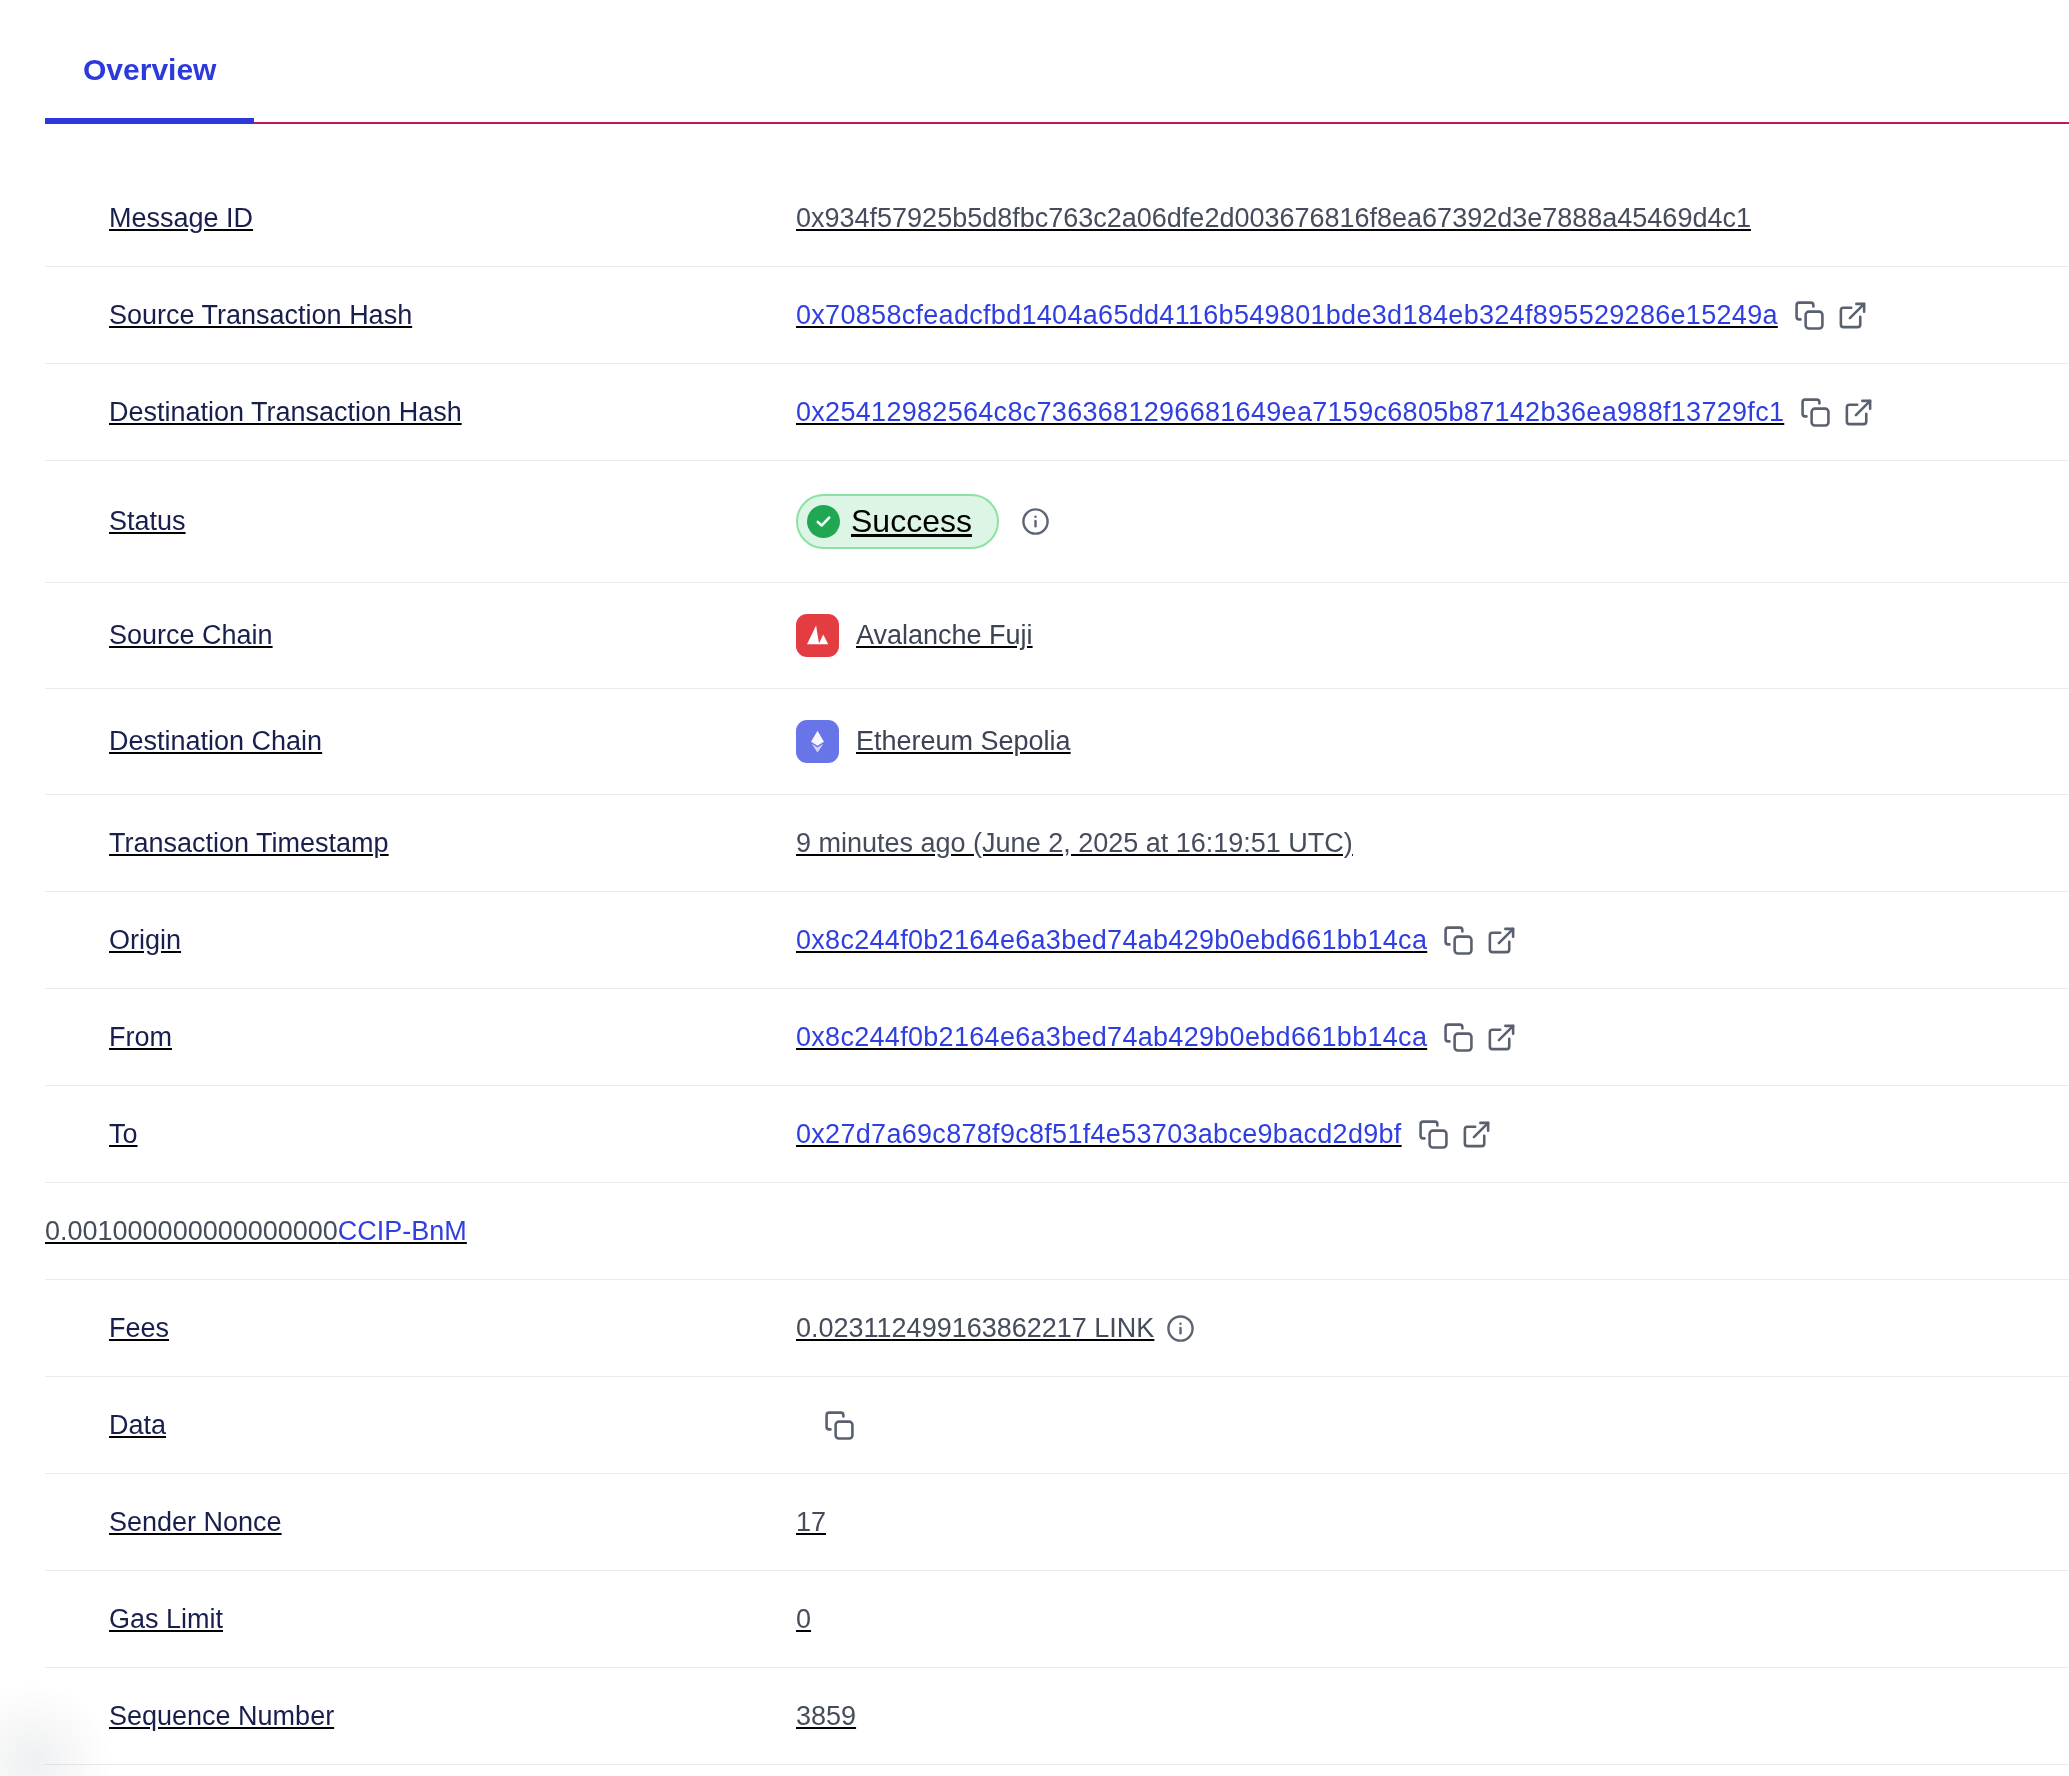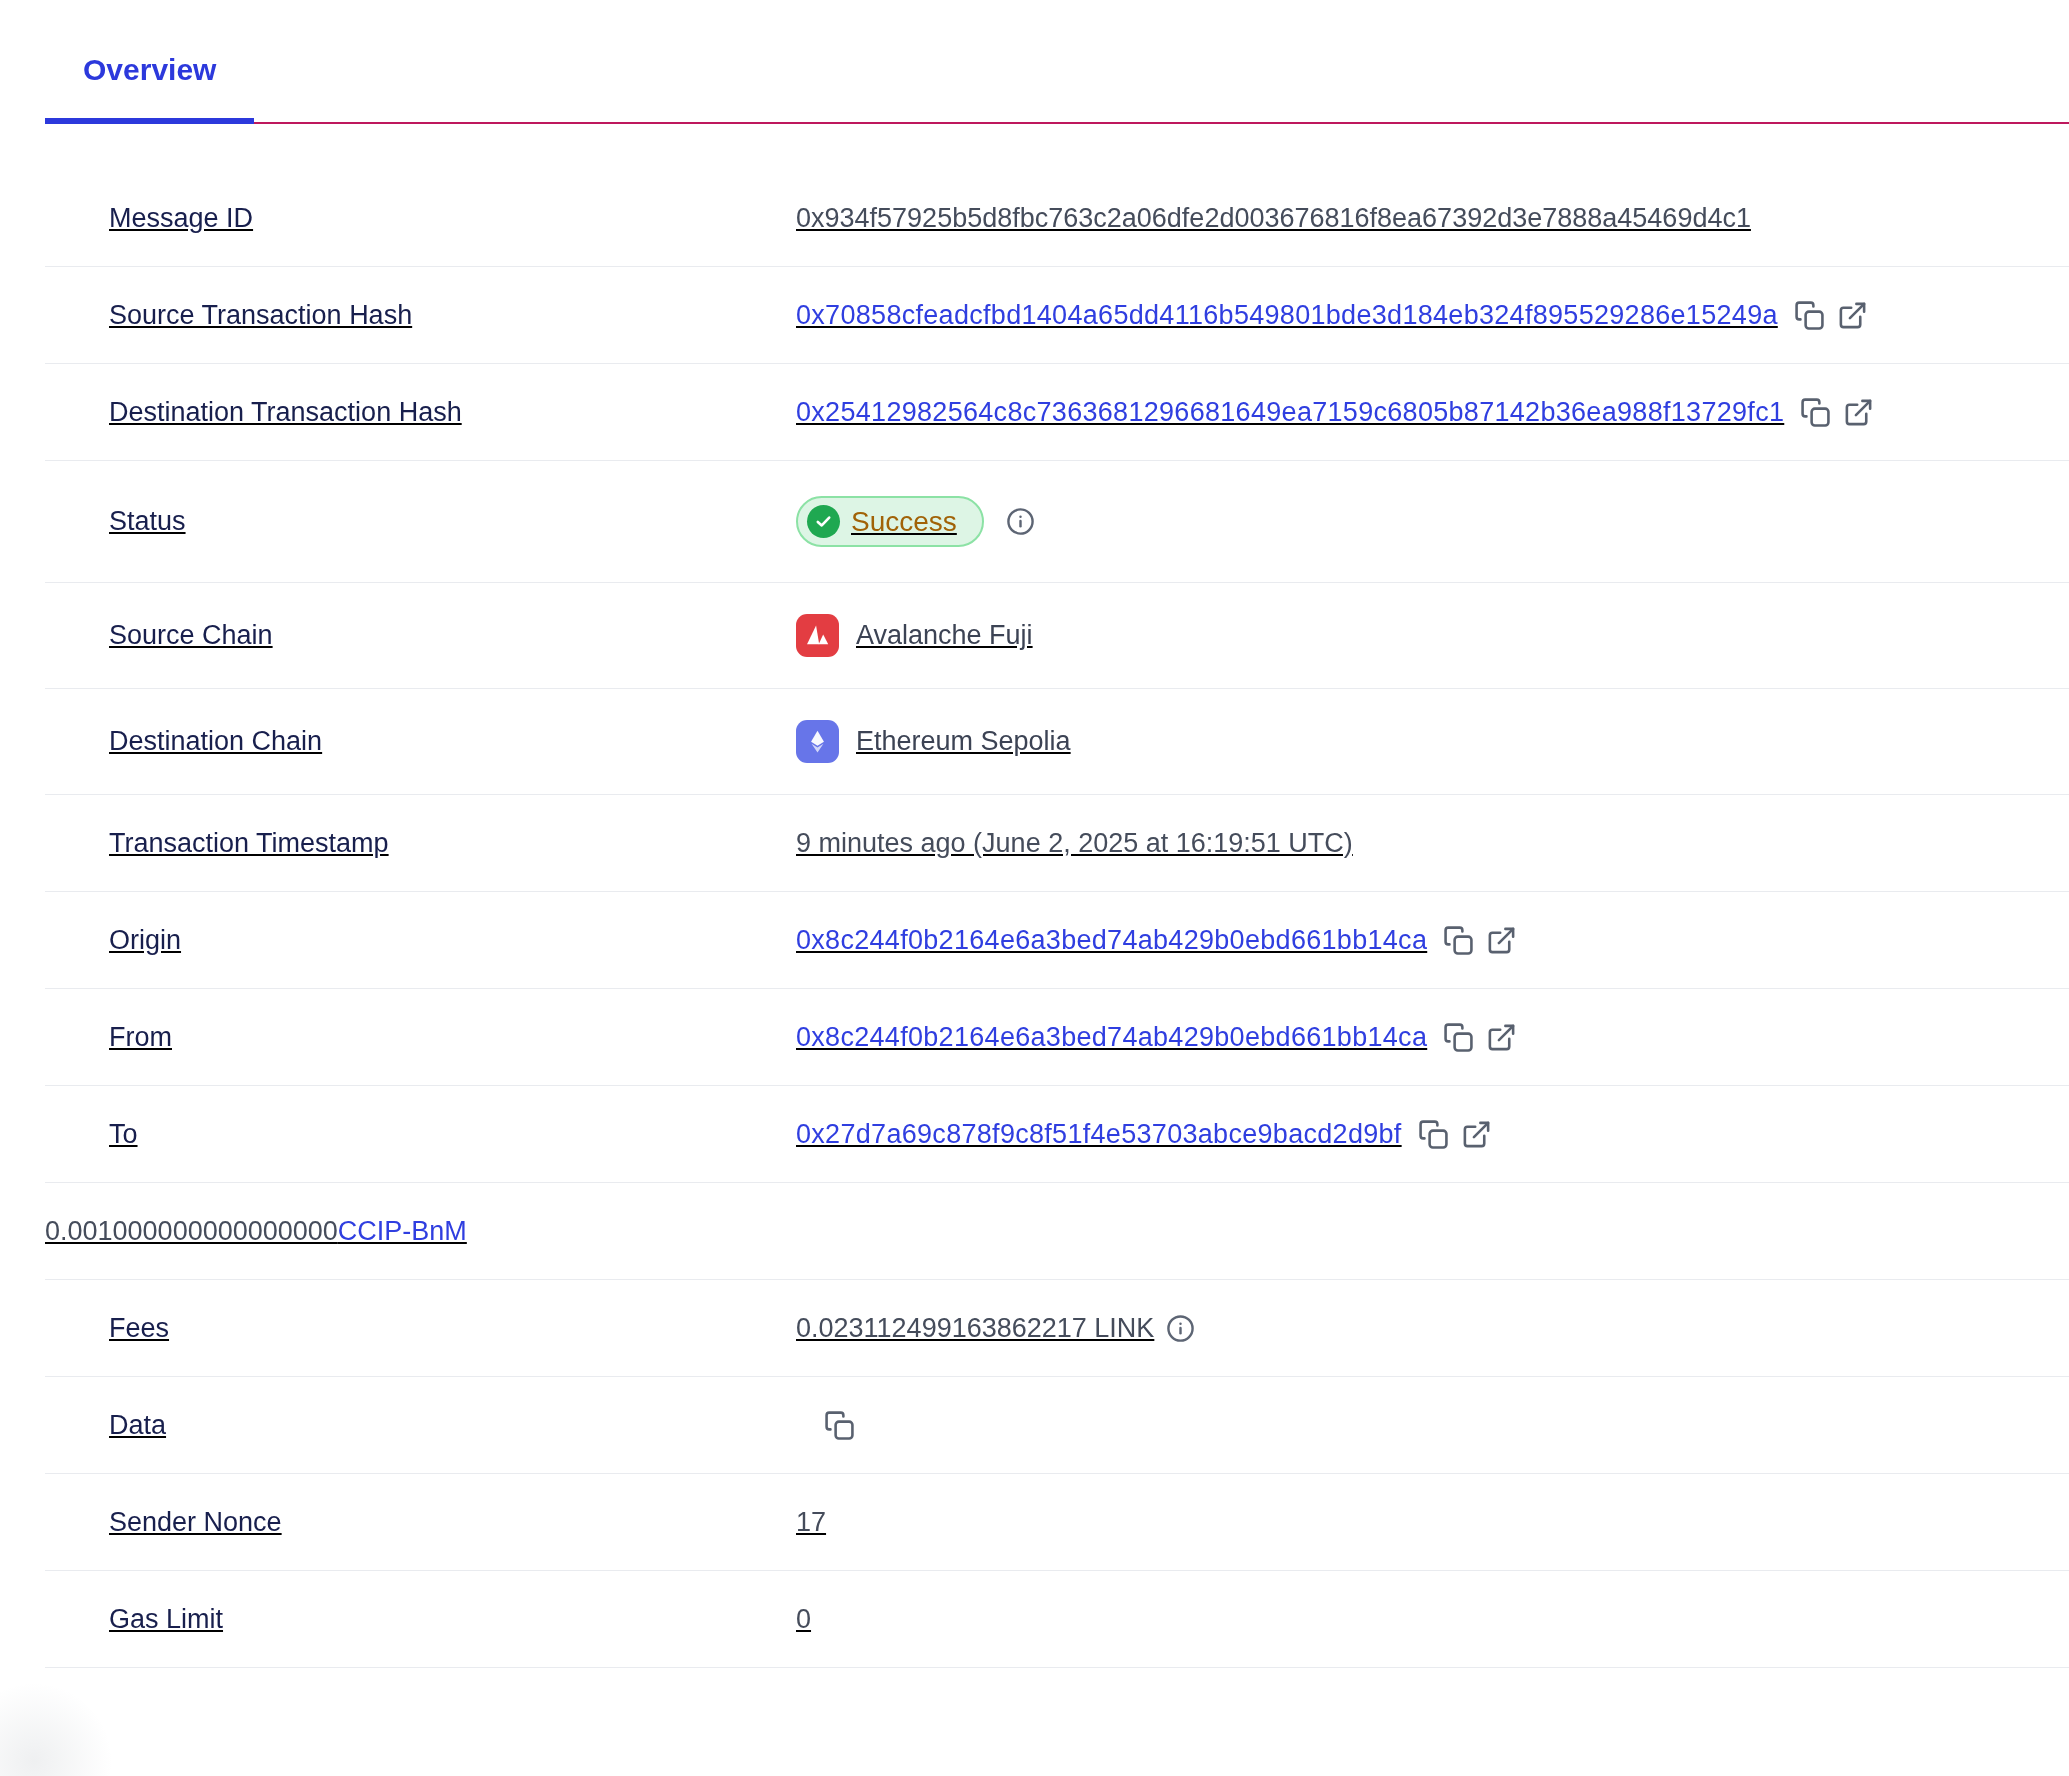--- a/index.html
+++ b/index.html
@@ -27,21 +27,21 @@
               color:#59616f; display:inline-flex; align-items:center; }
   .icon-btn svg { width:31px; height:31px; }
   .icon-btn + .icon-btn { margin-left:12px; }
 
   
   .badge { display:inline-flex; align-items:center; gap:11px; padding:7px 25px 7px 9px;
            background:#ddf5e5; border:2px solid #8ce2a5; border-radius:989px; }
   .badge-circle { width:33px; height:33px; border-radius:50%; background:#1fa851;
                   display:flex; align-items:center; justify-content:center; }
   .badge-circle svg { width:21px; height:21px; }
-  .badge-text { font-size:28px; color:#a16207; }
+  .badge-text { font-size:32px; color:#000000; }
   .info-btn { background:none; border:none; padding:0; margin-left:22px; cursor:pointer;
               color:#5d6574; display:inline-flex; align-items:center; }
   .info-btn svg { width:29px; height:29px; }
   .info-small { margin-left:12px; }
 
   
   .chain-icon { width:43px; height:43px; border-radius:11px; display:flex;
                 align-items:center; justify-content:center; margin-right:17px; }
   .chain-icon svg { width:31px; height:31px; }
   .chain-avalanche { background:#e33d42; }
@@ -270,18 +270,24 @@
       </div>
     </div>
 
     <div class="row">
       <div class="label">Gas Limit</div>
       <div class="value">
         <span class="plain">0</span>
       </div>
     </div>
 
+    <div class="row">
+      <div class="label">Sequence Number</div>
+      <div class="value">
+        <span class="plain">3859</span>
+      </div>
+    </div>
 
   </div>
 
   <div class="corner-shadow"></div>
 </div>
 
 
 </body></html>

